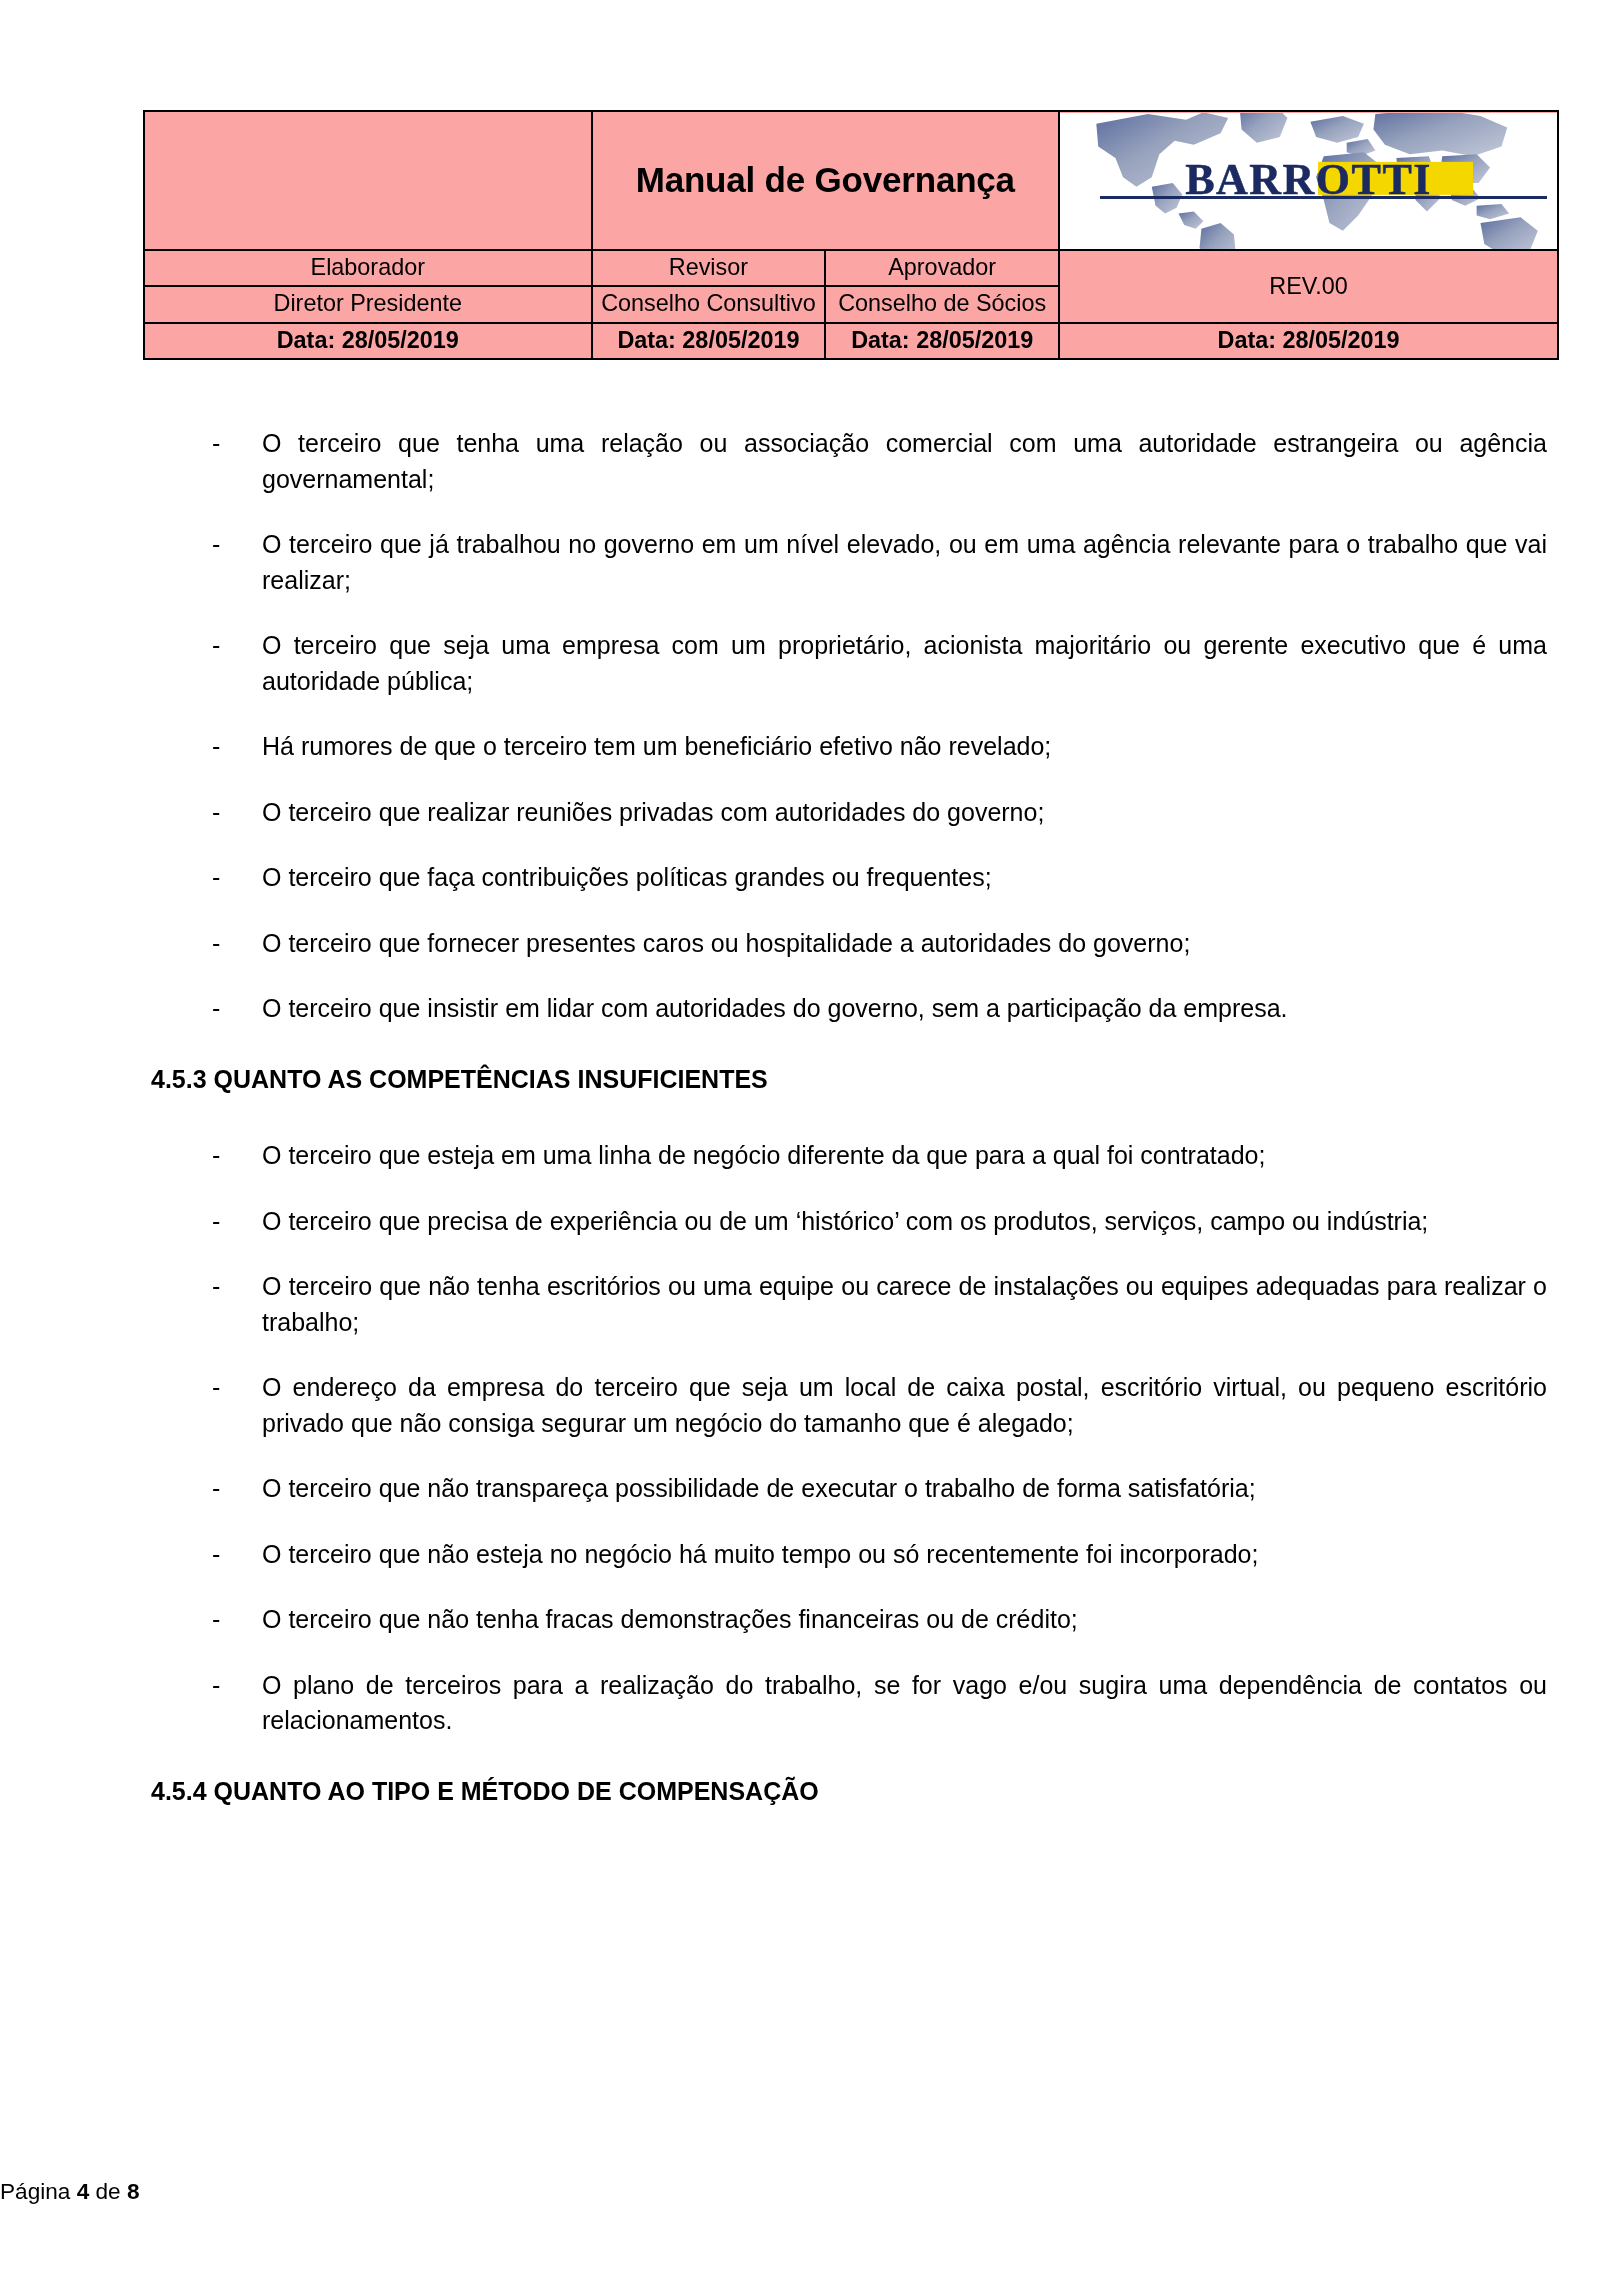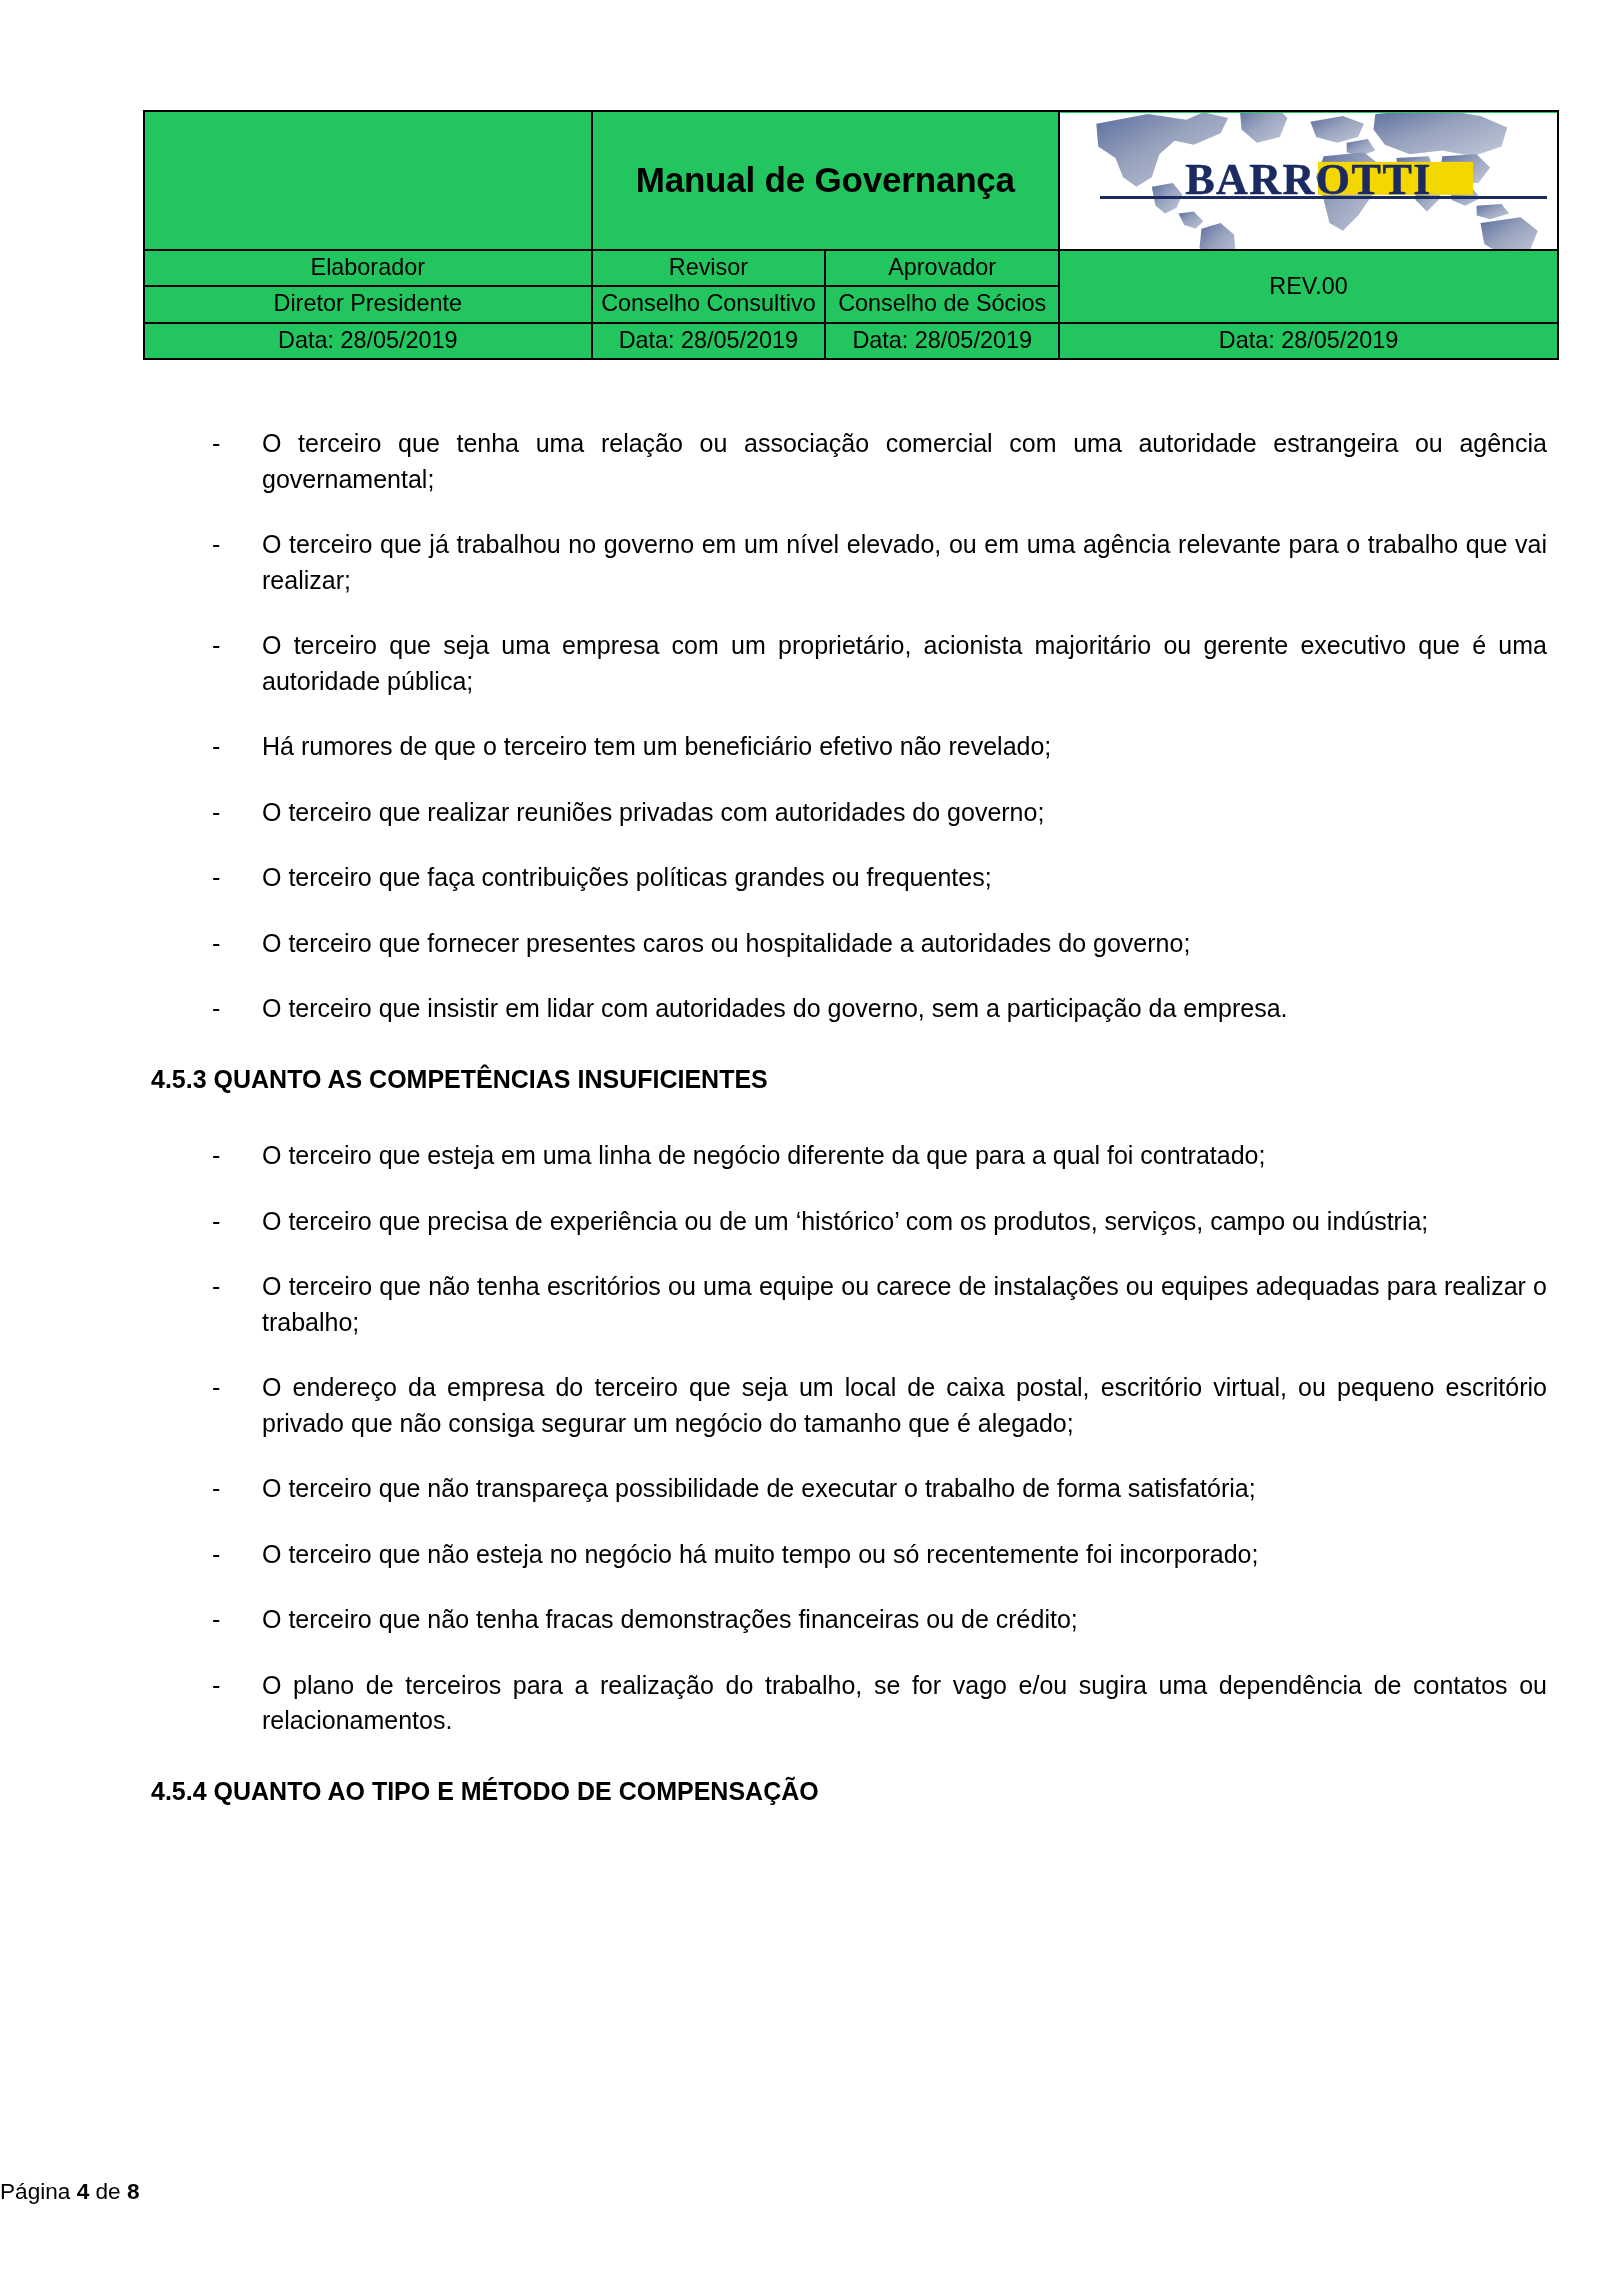--- a/index.html
+++ b/index.html
@@ -31,21 +31,21 @@
   table.header-table {
     width: 100%;
     border-collapse: collapse;
     table-layout: fixed;
   }
   table.header-table td {
     border: 2.3px solid #000000;
     padding: 0;
     vertical-align: middle;
     text-align: center;
-    background: #22c55e;
+    background: #fca5a5;
   }
   td.cell-empty {
     width: 355px;
     height: 137px;
   }
   td.cell-title {
     width: 371px;
   }
   td.cell-rev {
     width: 396px;
@@ -114,21 +114,21 @@
   }
 
   .sub-label {
     font-size: 23.4px;
     line-height: 1.15;
     padding: 3px 3px 4.5px 3px;
     white-space: nowrap;
   }
   .row-h { height: 35px; }
   .row-n { height: 36px; }
-  .row-d { height: 36px; }
+  .row-d { height: 36px; font-weight: bold; }
   .rev-label {
     font-size: 23.4px;
     line-height: 1.15;
     white-space: nowrap;
   }
 
   
   .content {
     position: absolute;
     left: 143px;

